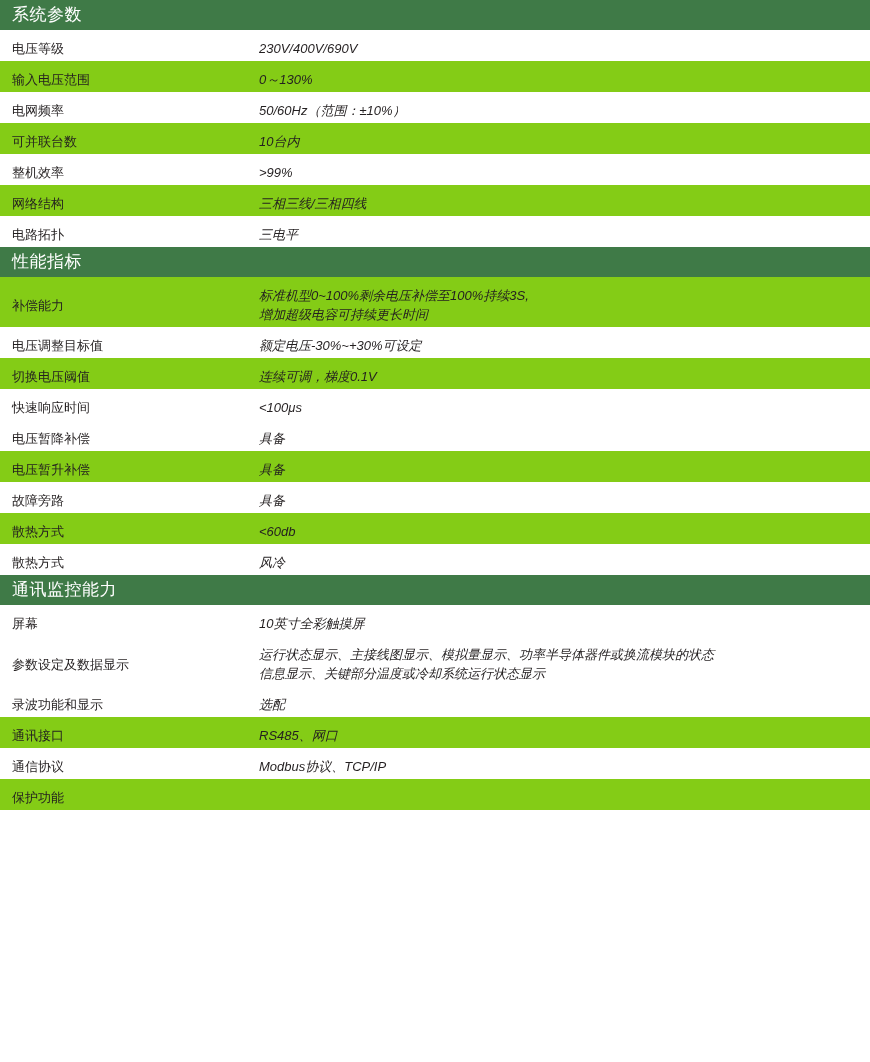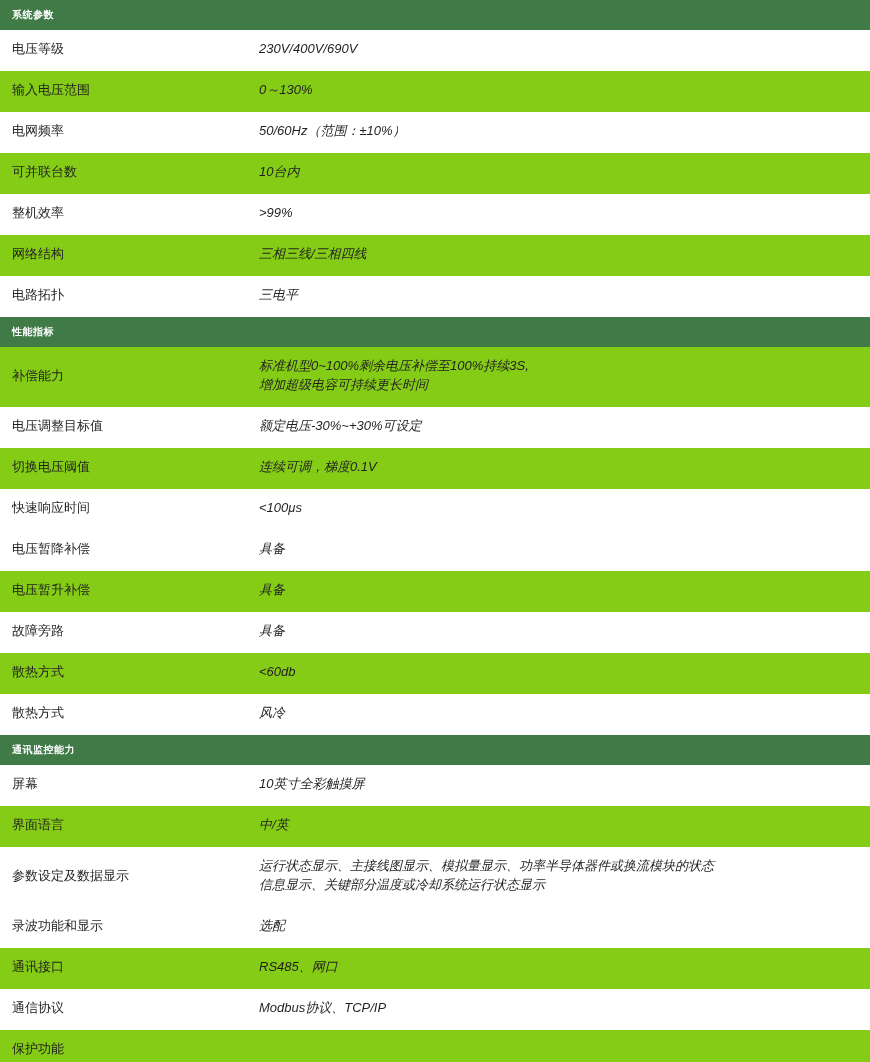--- a/index.html
+++ b/index.html
@@ -17,30 +17,30 @@
     width: 870px;
     border-collapse: collapse;
     table-layout: fixed;
   }
   .spec-table col.c-label { width: 255px; }
   .spec-table col.c-value { width: 615px; }
 
   tr.section-row td {
     background: #3f7a47;
     color: #ffffff;
-    font-size: 10px;
-    font-weight: bold;
+    font-size: 17px;
+    font-weight: normal;
     padding: 6px 10px 6px 12px;
     letter-spacing: 0.5px;
     line-height: 18px;
   }
   tr.data-row td {
     font-size: 13px;
     line-height: 19px;
-    padding: 9px 10px 13px 12px;
+    padding: 9px 10px 3px 12px;
     vertical-align: middle;
     color: #231f20;
   }
   tr.data-row td.value {
     padding-left: 4px;
   }
   tr.odd td { background: #ffffff; }
   tr.even td { background: #84cc16; }
 
   td .multiline {
@@ -163,26 +163,20 @@
       </tr>
       <tr class="section-row">
         <td colspan="2">通讯监控能力</td>
       </tr>
       <tr class="data-row odd">
         <td class="label">屏幕</td>
         <td class="value">
           <span class="multiline value-text">10英寸全彩触摸屏</span>
         </td>
       </tr>
-      <tr class="data-row even">
-        <td class="label">界面语言</td>
-        <td class="value">
-          <span class="multiline value-text">中/英</span>
-        </td>
-      </tr>
       <tr class="data-row odd">
         <td class="label">参数设定及数据显示</td>
         <td class="value">
           <span class="multiline value-text">运行状态显示、主接线图显示、模拟量显示、功率半导体器件或换流模块的状态
 信息显示、关键部分温度或冷却系统运行状态显示</span>
         </td>
       </tr>
       <tr class="data-row odd">
         <td class="label">录波功能和显示</td>
         <td class="value">

